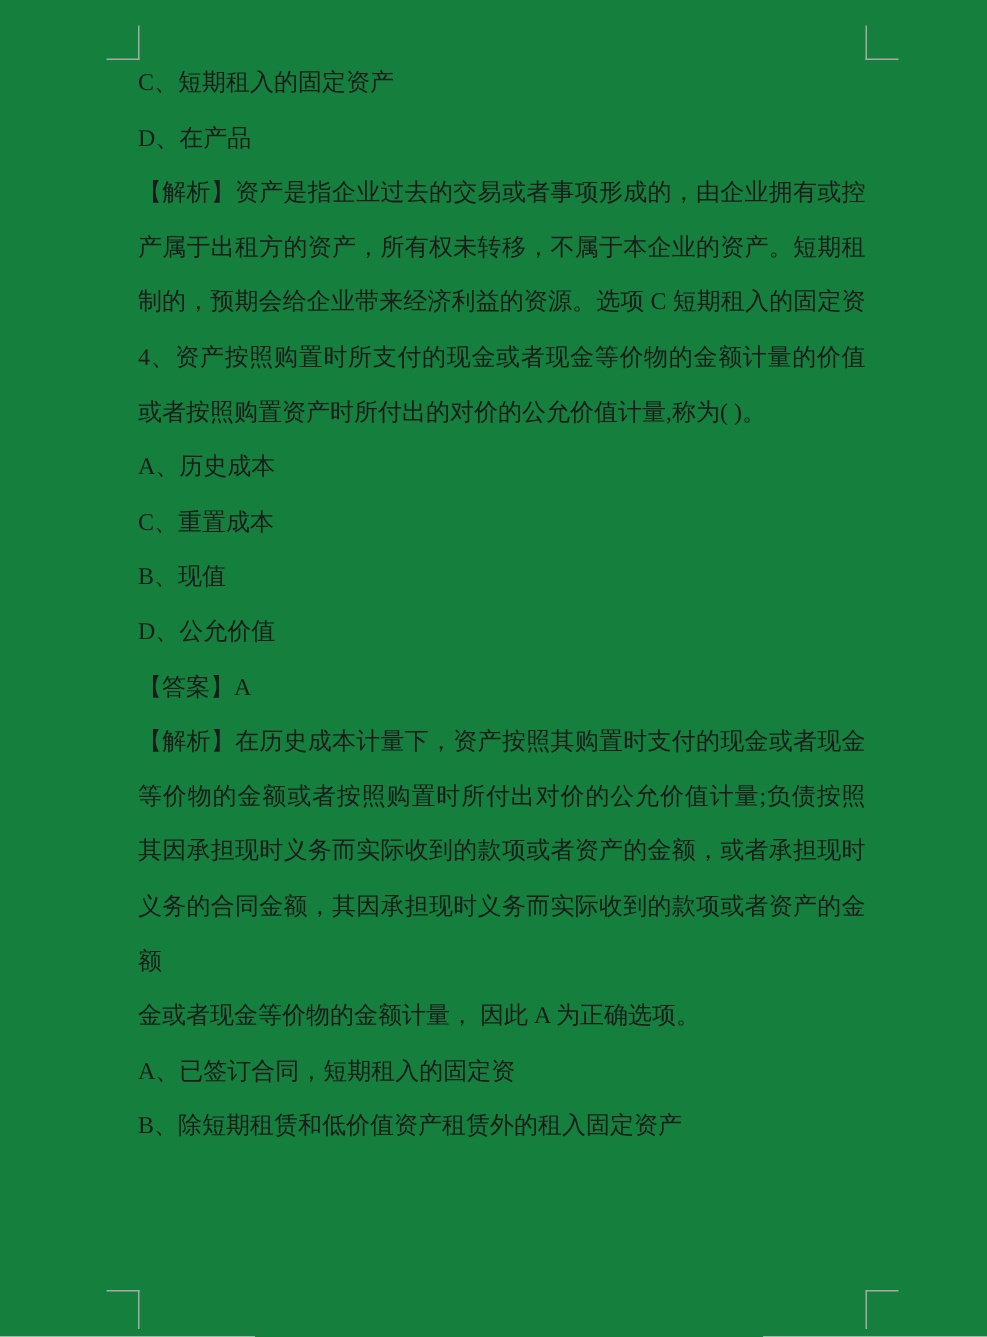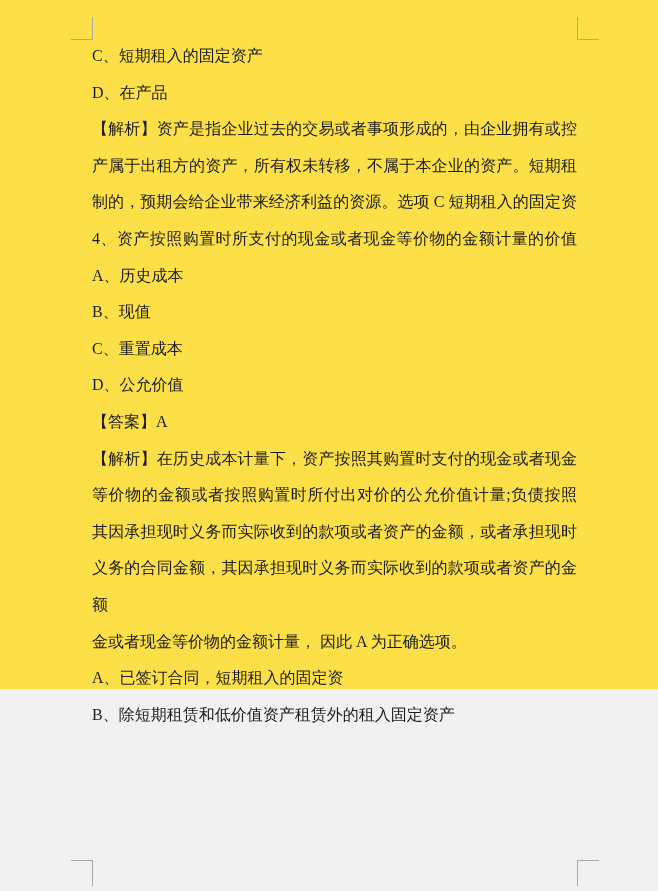--- a/index.html
+++ b/index.html
@@ -6,22 +6,22 @@
     margin: 0;
     padding: 0;
     background: #f1f1f1;
     width: 658px;
     height: 891px;
     overflow: hidden;
   }
   .page {
     position: relative;
     width: 658px;
-    height: 689px;
-    background: #fde047;
+    height: 891px;
+    background: #15803d;
     font-family: "Liberation Serif", "DejaVu Serif", serif;
     color: #1b1b1b;
   }
   .text-area {
     position: absolute;
     left: 92px;
     top: 38px;
     width: 485px;
   }
   .line {
@@ -57,24 +57,25 @@
 
   <div class="text-area">
     <div class="line">C、短期租入的固定资产</div>
     <div class="line">D、在产品</div>
 
     <div class="line fill">【解析】资产是指企业过去的交易或者事项形成的，由企业拥有或控</div>
     <div class="line fill">产属于出租方的资产，所有权未转移，不属于本企业的资产。短期租</div>
     <div class="line fill">制的，预期会给企业带来经济利益的资源。选项 C 短期租入的固定资</div>
 
     <div class="line fill">4、资产按照购置时所支付的现金或者现金等价物的金额计量的价值</div>
+    <div class="line">或者按照购置资产时所付出的对价的公允价值计量,称为( )。</div>
 
     <div class="line">A、历史成本</div>
+    <div class="line">C、重置成本</div>
     <div class="line">B、现值</div>
-    <div class="line">C、重置成本</div>
     <div class="line">D、公允价值</div>
     <div class="line">【答案】A</div>
 
     <div class="line fill">【解析】在历史成本计量下，资产按照其购置时支付的现金或者现金</div>
     <div class="line fill">等价物的金额或者按照购置时所付出对价的公允价值计量;负债按照</div>
     <div class="line fill">其因承担现时义务而实际收到的款项或者资产的金额，或者承担现时</div>
     <div class="line fill">义务的合同金额，其因承担现时义务而实际收到的款项或者资产的金额</div>
     <div class="line">金或者现金等价物的金额计量， 因此 A 为正确选项。</div>
 
     <div class="line">A、已签订合同，短期租入的固定资</div>

